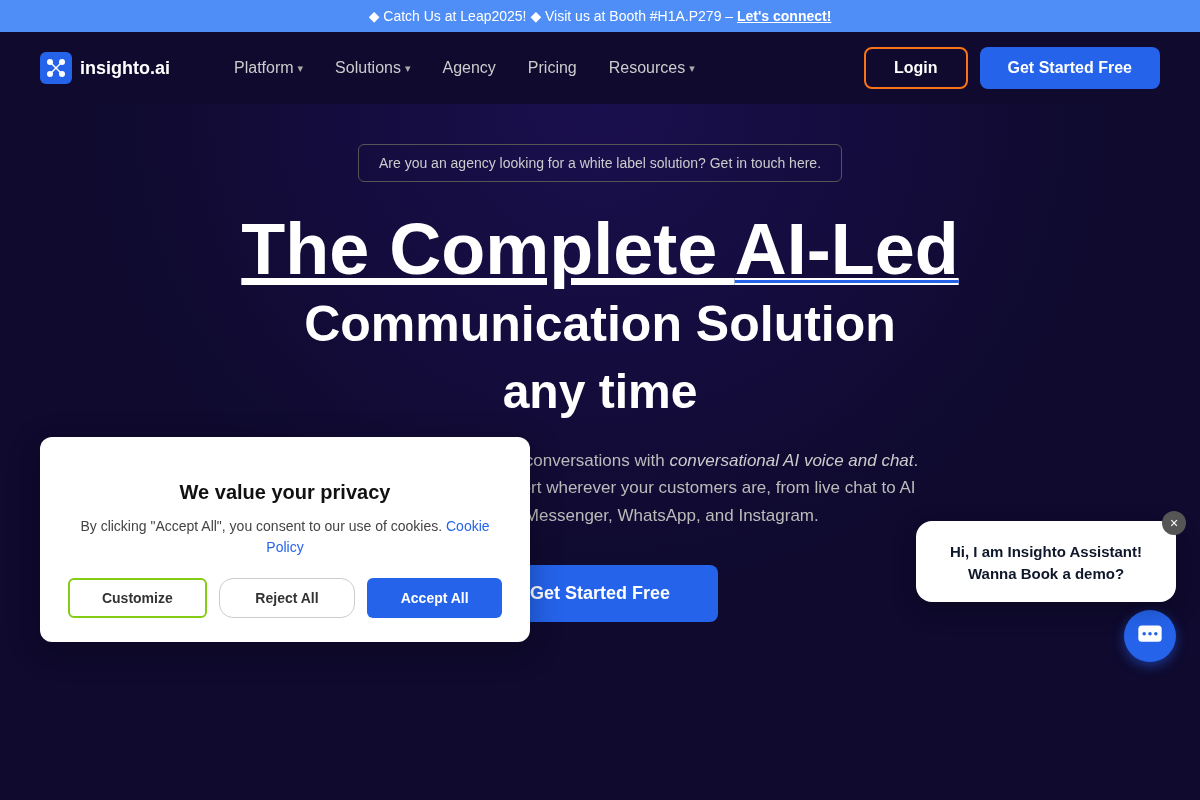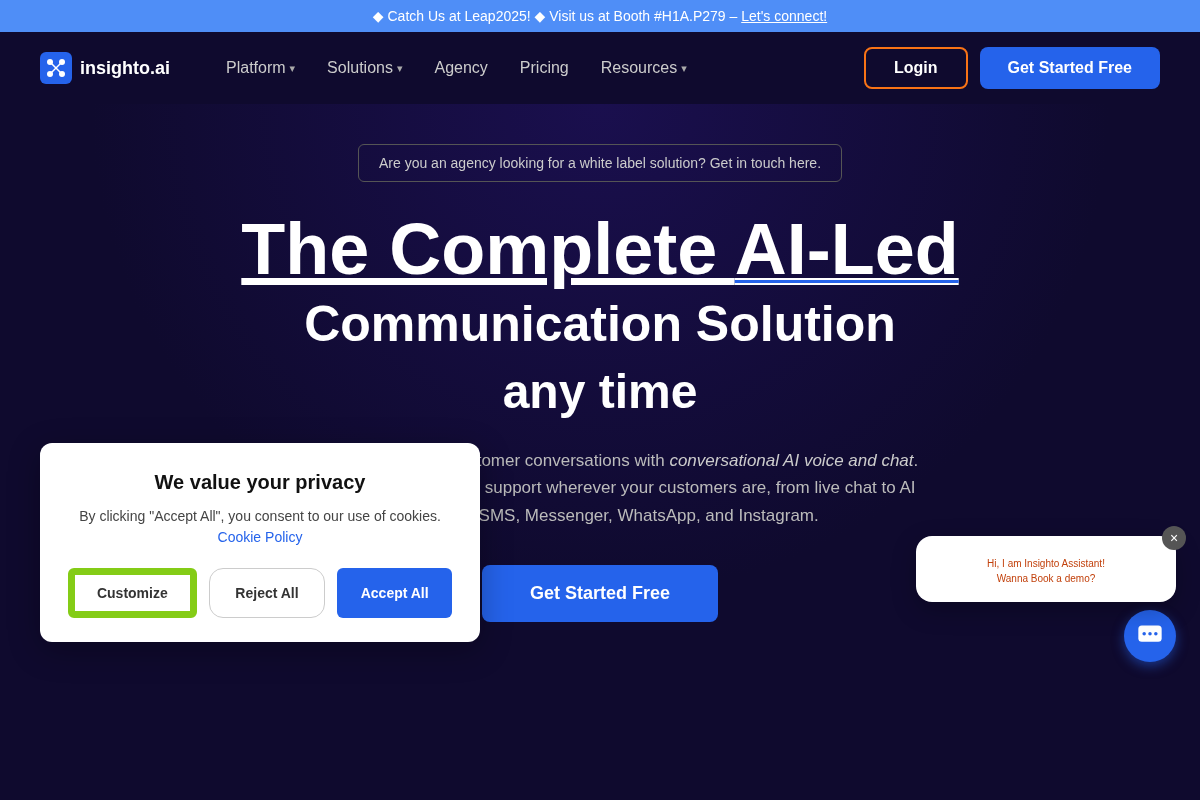--- a/index.html
+++ b/index.html
@@ -7,30 +7,30 @@
 
     
     .top-banner {
       background: #4f8ef7;
       text-align: center;
       padding: 8px 16px;
       color: white;
       font-size: 14px;
       font-weight: 500;
     }
-    .top-banner a { color: white; font-weight: 400; text-decoration: underline; }
+    .top-banner a { color: white; font-weight: 700; text-decoration: underline; }
 
     
     .navbar {
       background: #0f0a2e;
       display: flex;
       align-items: center;
       padding: 16px 40px;
       height: 72px;
-      gap: 24px;
+      gap: 32px;
     }
     .logo {
       display: flex;
       align-items: center;
       gap: 8px;
       color: white;
       font-size: 18px;
       font-weight: 700;
       text-decoration: none;
       margin-right: 20px;
@@ -143,22 +143,22 @@
       cursor: pointer;
     }
 
     
     .cookie-banner {
       position: absolute;
       bottom: 40px;
       left: 40px;
       background: white;
       border-radius: 12px;
-      padding: 28px 28px 24px;
-      width: 440px;
+      padding: 44px 28px 24px;
+      width: 490px;
       box-shadow: 0 8px 32px rgba(0,0,0,0.3);
       z-index: 100;
     }
     .cookie-title {
       font-size: 20px;
       font-weight: 700;
       color: #111;
       margin-bottom: 12px;
     }
     .cookie-desc {
@@ -167,21 +167,21 @@
       margin-bottom: 20px;
       line-height: 1.5;
     }
     .cookie-desc a { color: #2563eb; text-decoration: none; }
     .cookie-buttons {
       display: flex;
       gap: 12px;
     }
     .btn-customize {
       background: transparent;
-      border: 7px solid #84cc16;
+      border: 2px solid #84cc16;
       color: #333;
       padding: 10px 18px;
       border-radius: 6px;
       font-size: 14px;
       font-weight: 600;
       cursor: pointer;
       flex: 1;
     }
     .btn-reject {
       background: transparent;
@@ -228,23 +228,23 @@
       border-radius: 50%;
       width: 24px;
       height: 24px;
       font-size: 14px;
       cursor: pointer;
       display: flex;
       align-items: center;
       justify-content: center;
     }
     .chat-text {
-      font-size: 10px;
-      font-weight: 400;
-      color: #c2410c;
+      font-size: 15px;
+      font-weight: 700;
+      color: #0f172a;
       line-height: 1.5;
     }
     .chat-icon-btn {
       position: absolute;
       bottom: 20px;
       right: 24px;
       background: #2563eb;
       border: none;
       border-radius: 50%;
       width: 52px;

